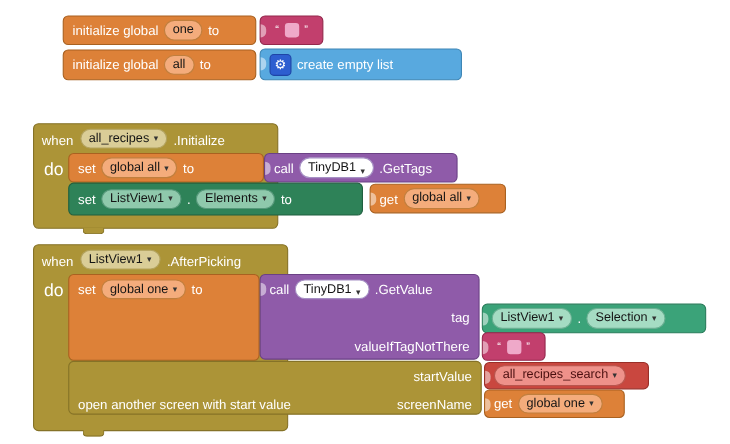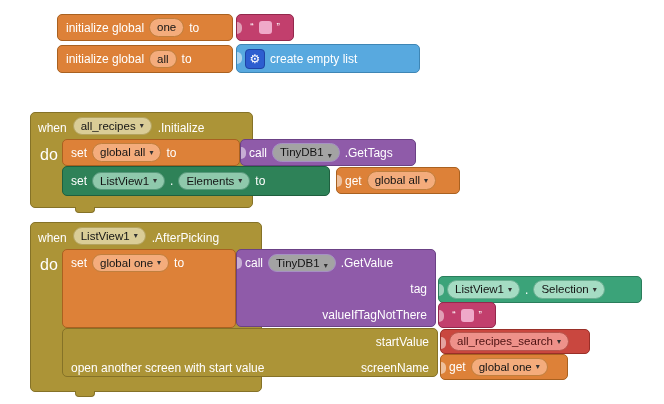--- a/index.html
+++ b/index.html
@@ -14,21 +14,21 @@
         font-size:11.5px;color:#141414;border:1px solid;line-height:1.25;}
   .dd{font-size:8px;line-height:1;color:#333;}
   .value::before{content:"";position:absolute;left:0;top:7px;width:5px;height:12px;
        background:rgba(255,255,255,.5);border-radius:0 6px 6px 0;}
   
   .orange{background:#DD8138;border-color:#A96120;}
   .pill-orange{background:#F4AC7C;border-color:#C07F3E;}
   .olive{background:#AC9437;border-color:#857227;}
   .pill-khaki{background:#DACD97;border-color:#B3A35F;}
   .purple{background:#8F5BA9;border-color:#6B4185;}
-  .pill-lav{background:#a3a3a3;border-color:#A690C4;align-items:flex-end;}
+  .pill-lav{background:#ffffff;border-color:#A690C4;align-items:flex-end;}
   .green-set{background:#2E8258;border-color:#1F5F3F;}
   .pill-gs{background:#8FC9AC;border-color:#57997B;}
   .green-get{background:#3BA379;border-color:#2A7D5B;}
   .pill-gg{background:#A5DCC3;border-color:#6BAF92;}
   .magenta{background:#C23F6D;border-color:#93284C;}
   .sq{width:13px;height:13px;background:#EFA9C9;border-radius:3px;}
   .q{font-size:10px;color:#fff;}
   .blue{background:#58A9DF;border-color:#3E86B5;}
   .gear{width:18px;height:18px;background:#2D5ED0;border:1px solid #1E44A6;border-radius:4px;
         color:#fff;display:flex;align-items:center;justify-content:center;font-size:12px;}

